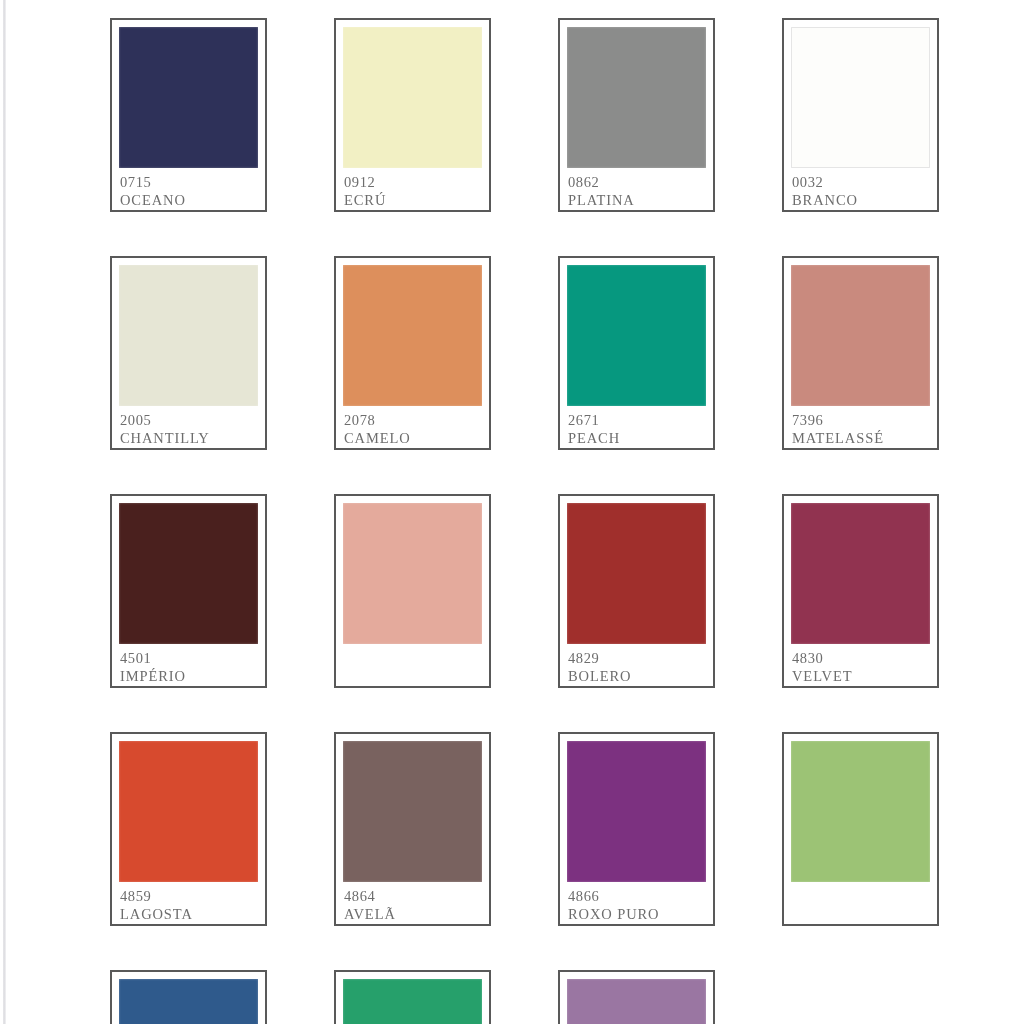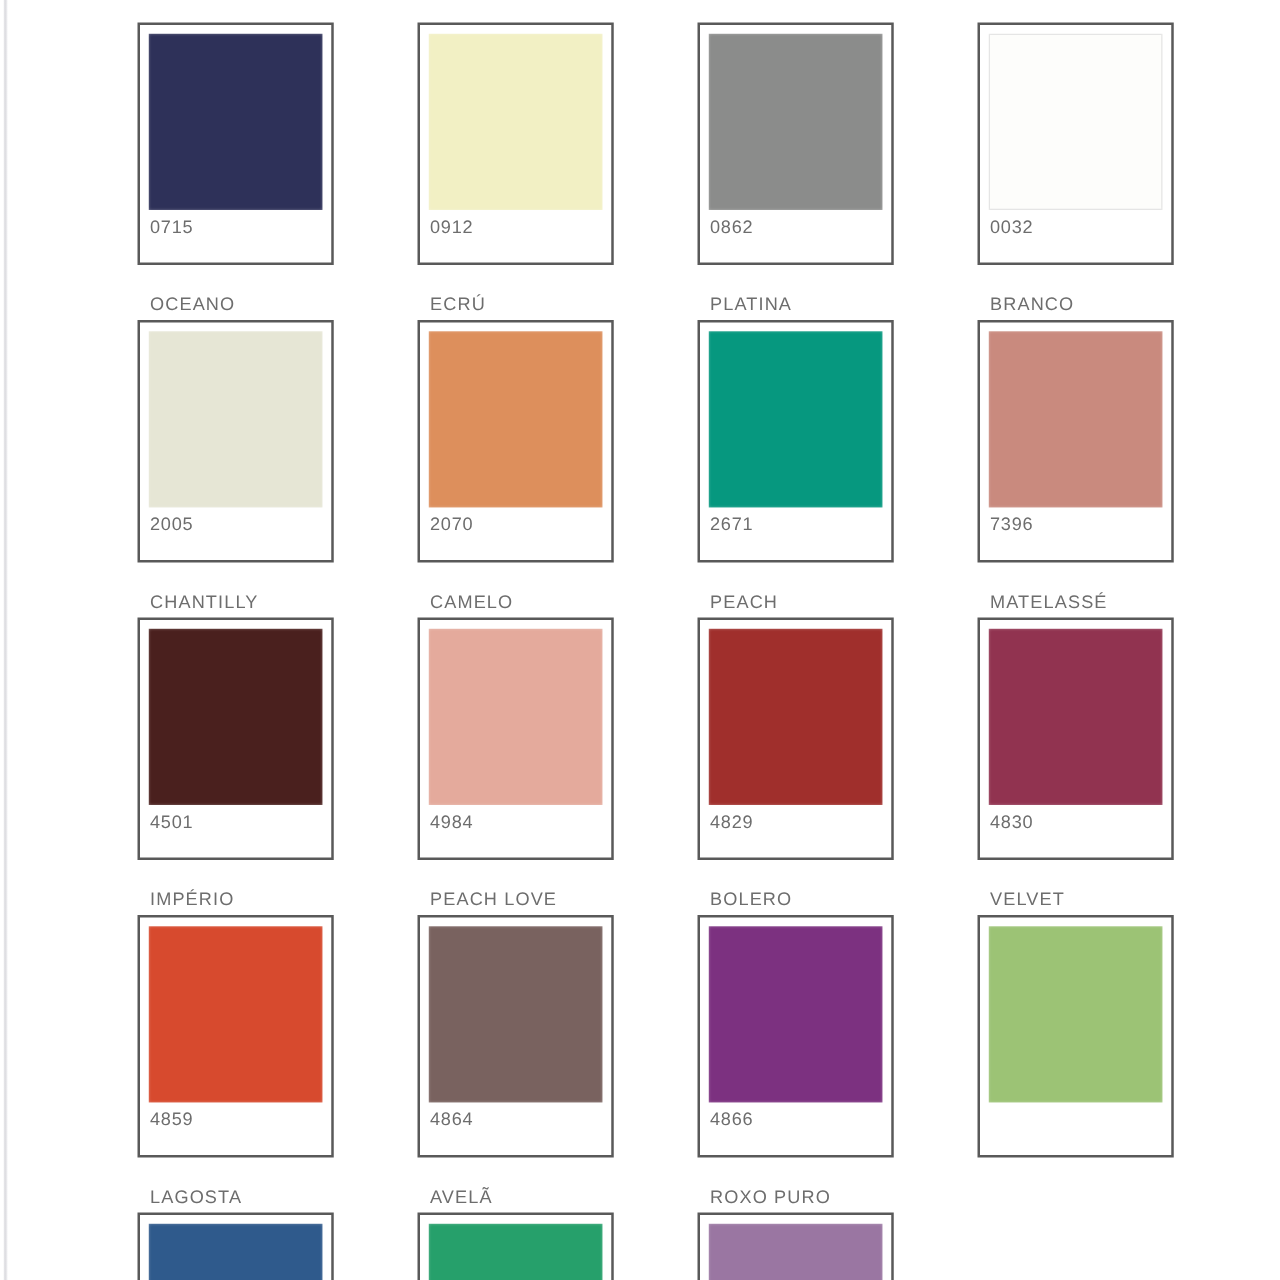--- a/index.html
+++ b/index.html
@@ -88,36 +88,35 @@
 
   .swatch-meta {
     padding-top: 5px;
     padding-left: 1px;
   }
 
   .swatch-code,
   .swatch-name {
     display: block;
     color: #6d6d6d;
-    font-family: Liberation Sans, sans-serif;
+    font-family: Liberation Serif, serif;
     font-weight: 400;
     white-space: nowrap;
   }
 
   .swatch-code {
     font-size: 14.5px;
     letter-spacing: 0.6px;
     line-height: 18px;
   }
 
   .swatch-name {
     font-size: 14.5px;
     letter-spacing: 0.9px;
     line-height: 19px;
-    margin-top: 44px;
   }
 </style>
 </head>
 <body>
 
 <div id="page">
 
   <div class="page-edge-rule"></div>
 
   <div class="swatch-grid">
@@ -164,21 +163,21 @@
         <div class="swatch-meta">
           <span class="swatch-code">2005</span>
           <span class="swatch-name">CHANTILLY</span>
         </div>
       </div>
       <div class="swatch-card">
         <div class="swatch-chip-wrap">
           <div class="swatch-chip" style="background: rgb(221, 143, 92);"></div>
         </div>
         <div class="swatch-meta">
-          <span class="swatch-code">2070</span>
+          <span class="swatch-code">2078</span>
           <span class="swatch-name">CAMELO</span>
         </div>
       </div>
       <div class="swatch-card">
         <div class="swatch-chip-wrap">
           <div class="swatch-chip" style="background: rgb(6, 152, 127);"></div>
         </div>
         <div class="swatch-meta">
           <span class="swatch-code">2671</span>
           <span class="swatch-name">PEACH</span>
@@ -199,24 +198,20 @@
         </div>
         <div class="swatch-meta">
           <span class="swatch-code">4501</span>
           <span class="swatch-name">IMPÉRIO</span>
         </div>
       </div>
       <div class="swatch-card">
         <div class="swatch-chip-wrap">
           <div class="swatch-chip" style="background: rgb(228, 170, 156);"></div>
         </div>
-        <div class="swatch-meta">
-          <span class="swatch-code">4984</span>
-          <span class="swatch-name">PEACH LOVE</span>
-        </div>
       </div>
       <div class="swatch-card">
         <div class="swatch-chip-wrap">
           <div class="swatch-chip" style="background: rgb(160, 47, 44);"></div>
         </div>
         <div class="swatch-meta">
           <span class="swatch-code">4829</span>
           <span class="swatch-name">BOLERO</span>
         </div>
       </div>

